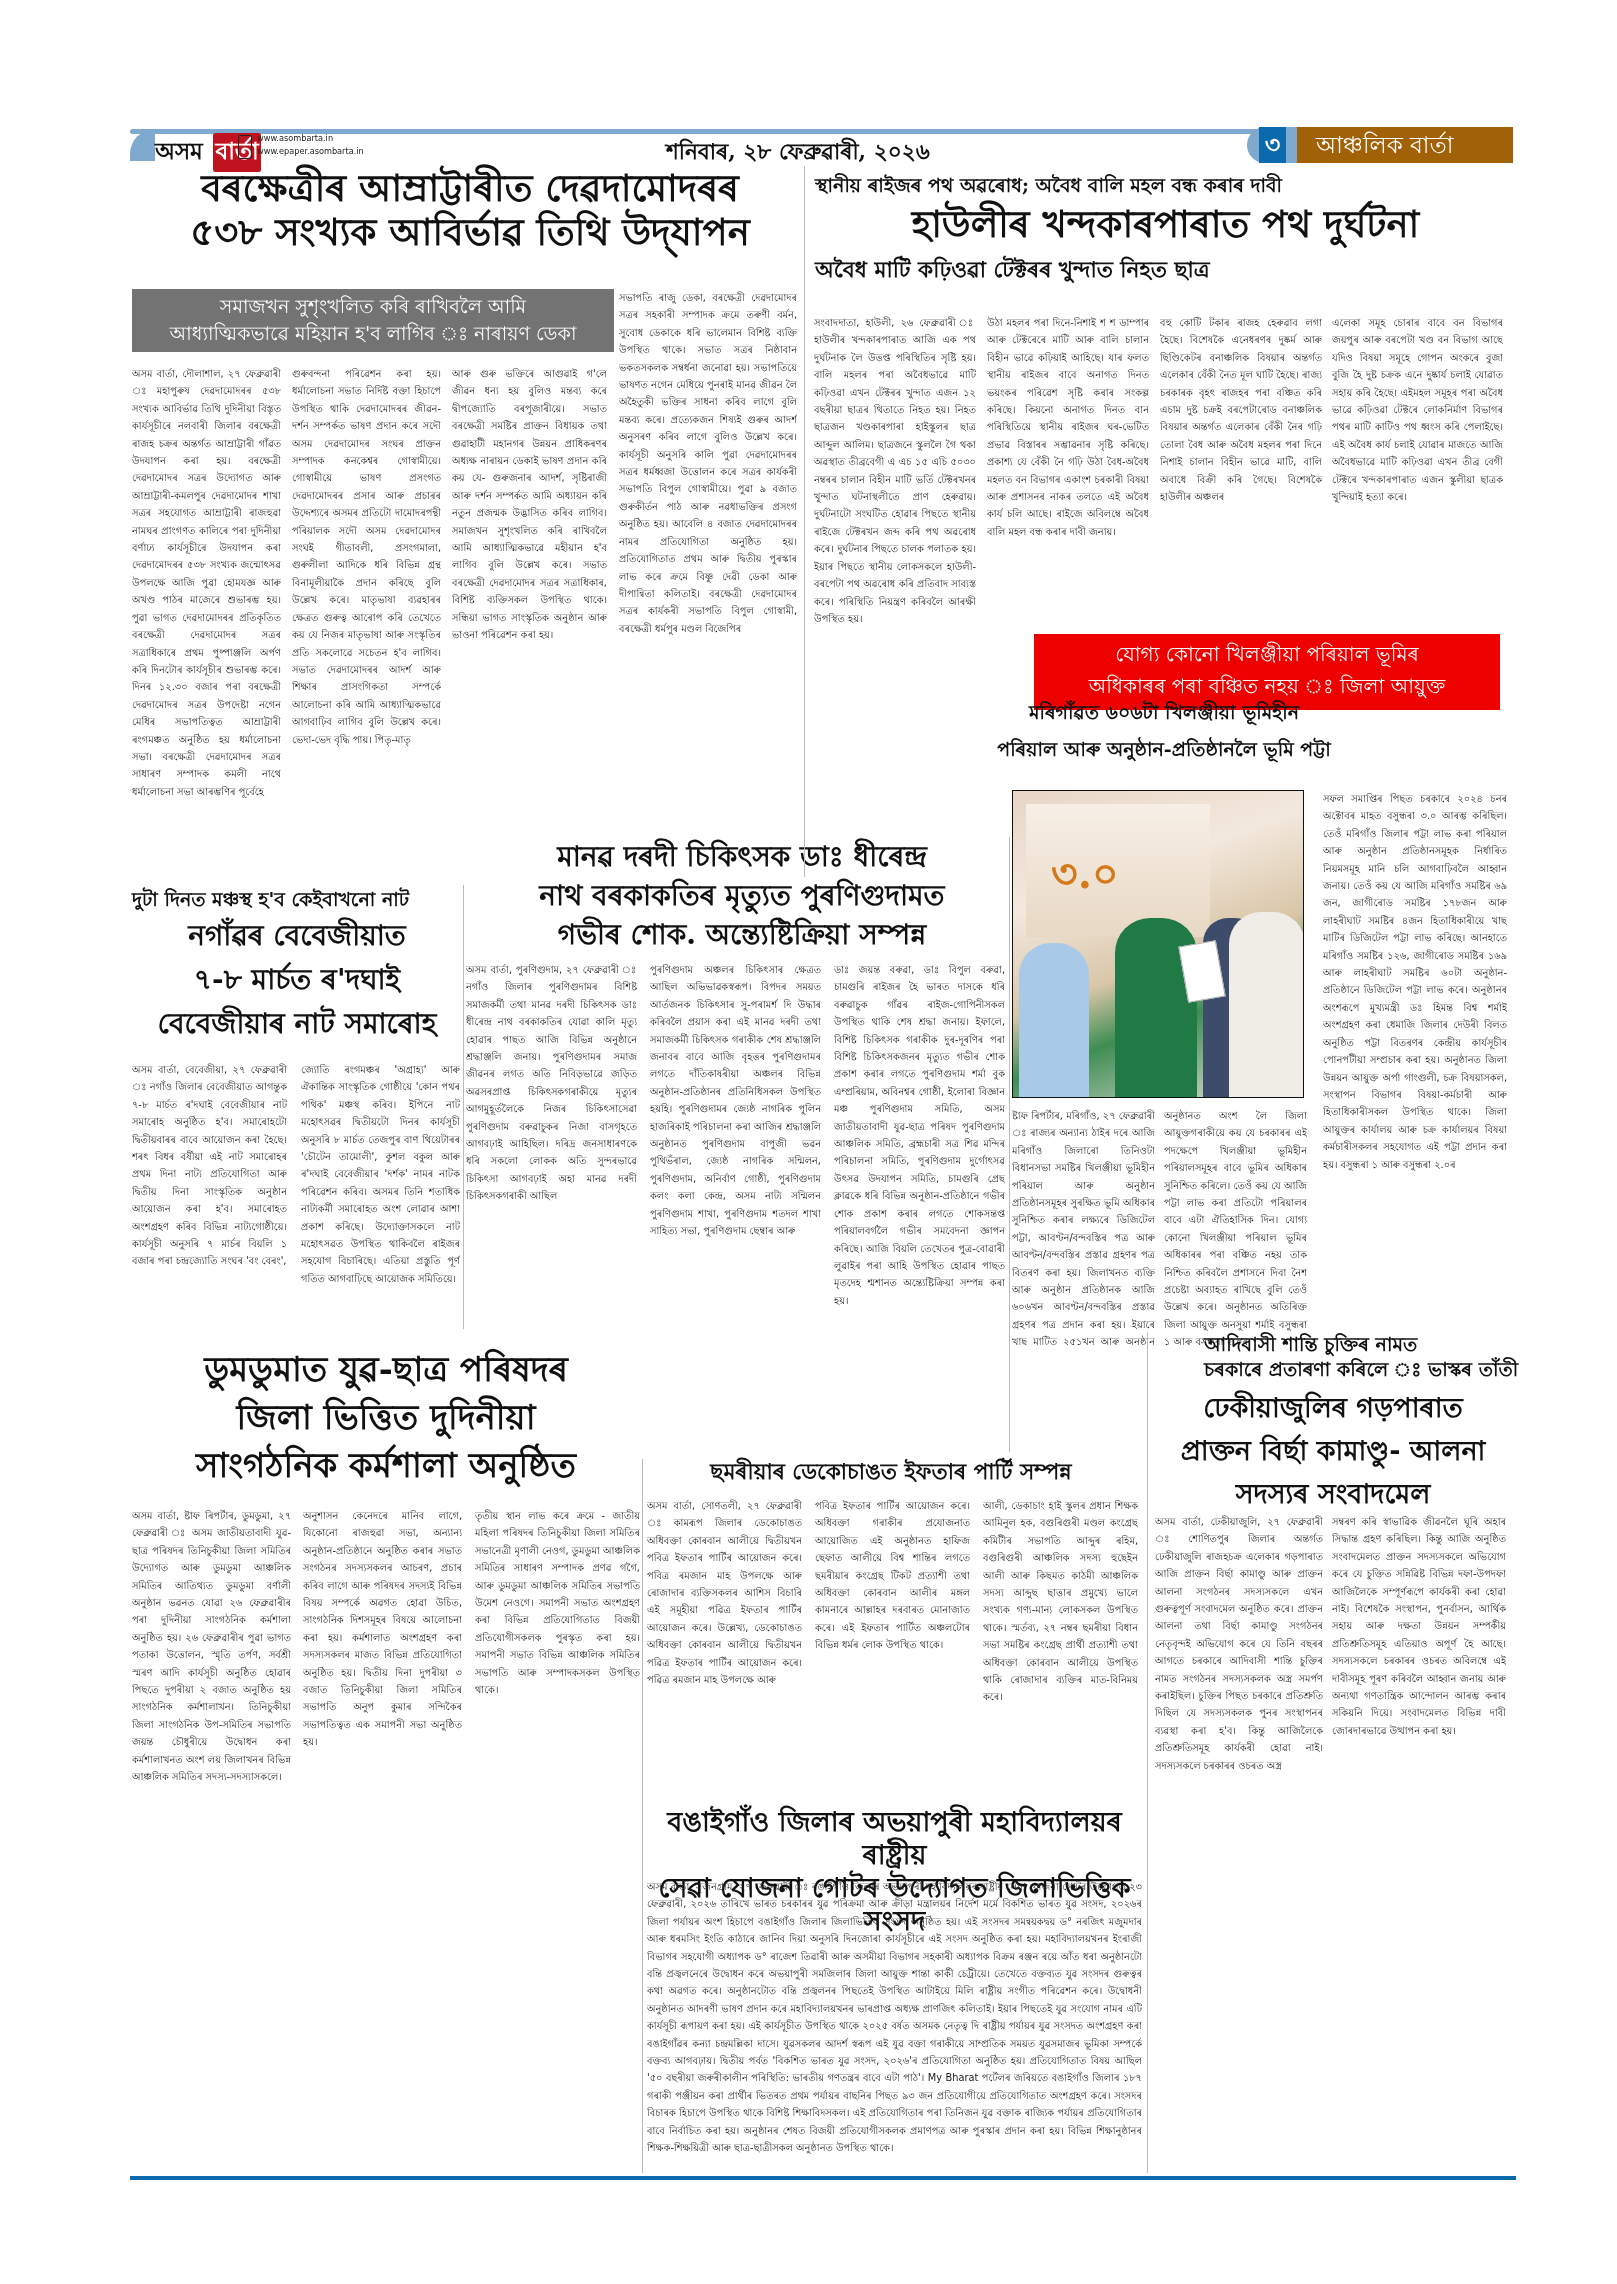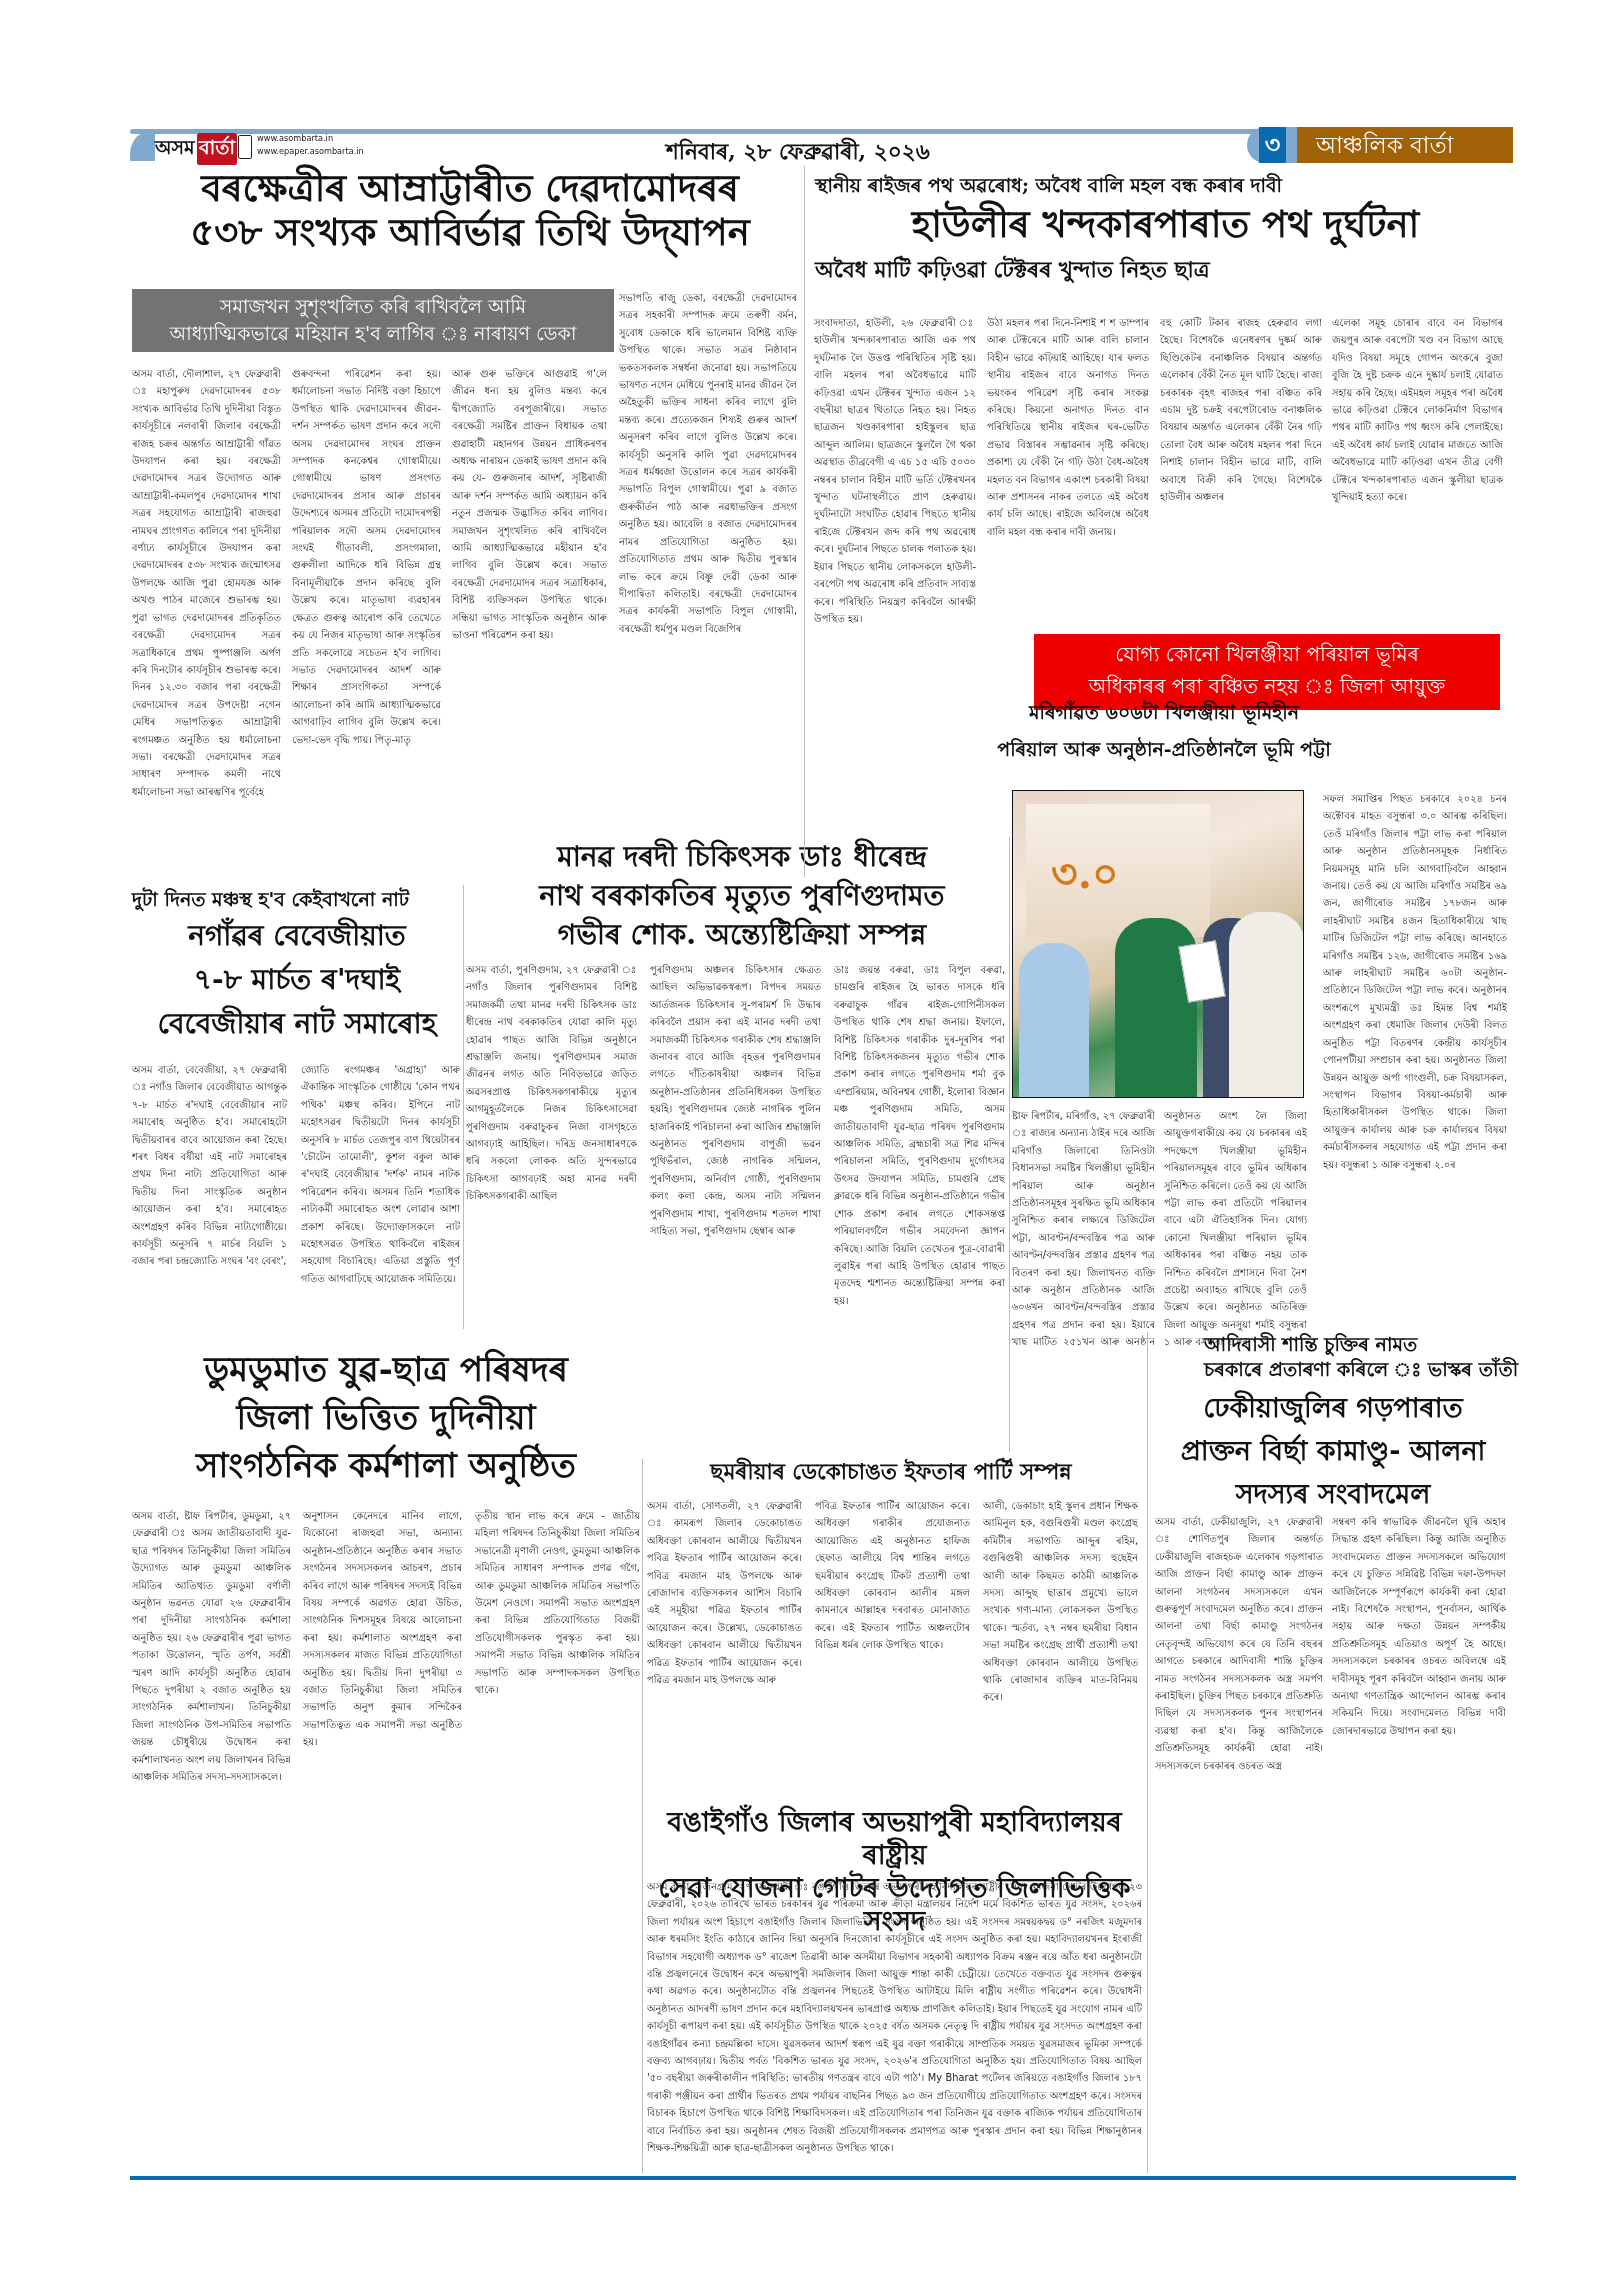--- a/index.html
+++ b/index.html
@@ -1,21 +1,21 @@
 <!DOCTYPE html>
 <html style="font-size:10px"><head>
 <meta charset="utf-8">
 <style>
   * { box-sizing: border-box; margin: 0; padding: 0; }
   html, body { width: 1618px; height: 2284px; background: #ffffff; overflow: hidden; }
   body { position: relative; font-family: "DejaVu Sans", sans-serif; color: #111; }
   .abs { position: absolute; }
   .masthead-bar { left: 130px; top: 129px; width: 1193px; height: 5px; background: #7fa9cf; border-radius: 2.5px; }
   .masthead-left-cap { left: 130px; top: 129px; width: 25px; height: 32px; background: #7fa9cf; border-radius: 25px 0 0 0; }
-  .logo { left: 155px; top: 133px; font-family: "DejaVu Serif", serif; font-weight: bold; font-size: 19px; display: flex; align-items: flex-end; gap: 2px; }
+  .logo { left: 155px; top: 133px; font-family: "DejaVu Serif", serif; font-weight: bold; font-size: 23px; display: flex; align-items: flex-end; gap: 10px; }
   .logo .lg1 { color: #111; }
   .logo .lg2 { color: #fff; background: #c1121f; padding: 0 2.5px; border-radius: 2.5px; }
   .web-icon { left: 238px; top: 135px; width: 14px; height: 24px; border: 1.3px solid #222; border-radius: 1.9px; }
   .urls { left: 257px; top: 132px; font-size: 8.2px; line-height: 12.7px; color: #222; }
   .dateline { left: 666px; top: 135px; font-size: 21.6px; font-family: "DejaVu Serif", serif; font-weight: bold; }
   .page-num-wrap { left: 1247px; top: 127px; width: 76px; height: 36px; background: #7fa9cf; border-radius: 32px 0 0 32px; }
   .page-num { left: 1259px; top: 127px; width: 27px; height: 36px; background: #0b6aad; color: #fff; font-size: 24px; font-weight: bold; text-align: center; line-height: 36px; }
   .section-tab { left: 1297px; top: 127px; width: 216px; height: 36px; background: #a16207; color: #fff; font-size: 23px; line-height: 36px; padding-left: 19px; font-family: "DejaVu Serif", serif; }
 
   .headline { font-family: "DejaVu Serif", serif; font-weight: bold; text-align: center; color: #111; line-height: 1.2; }

